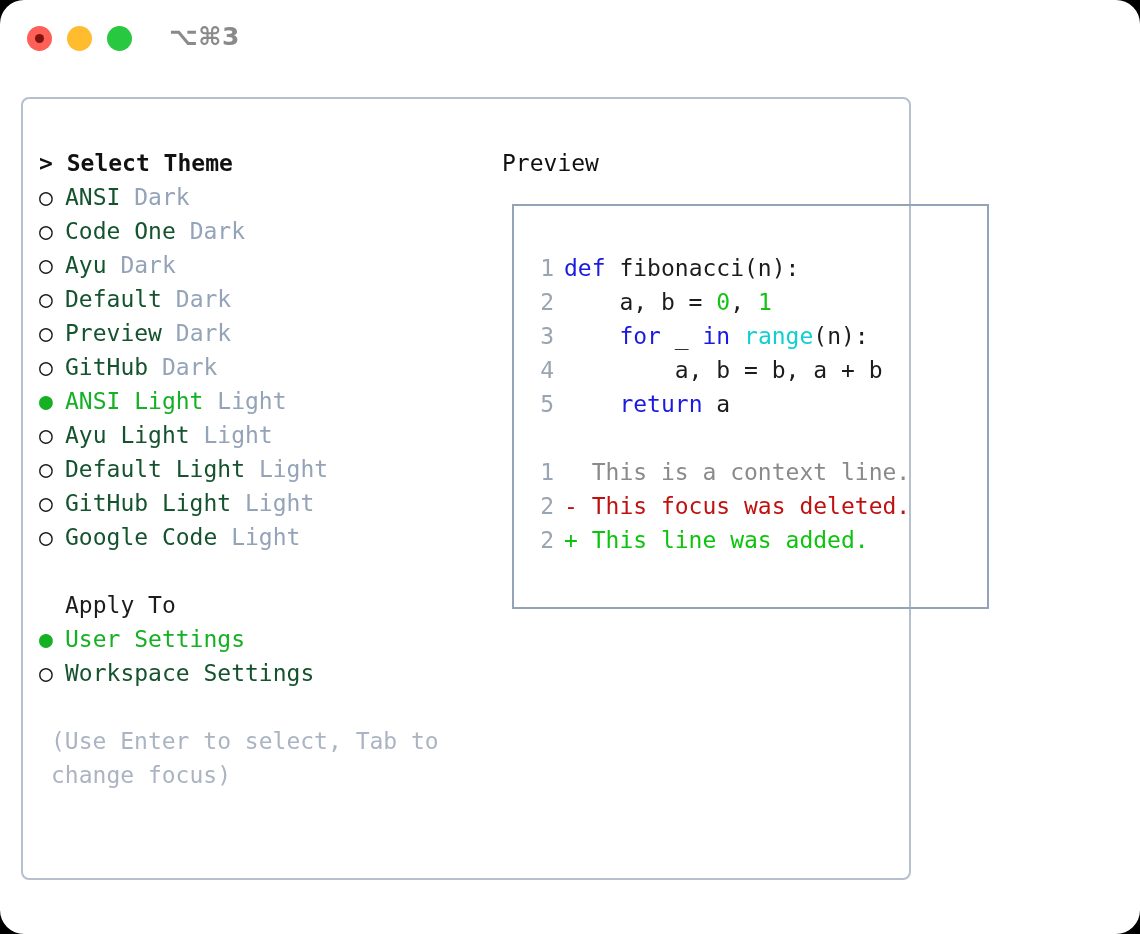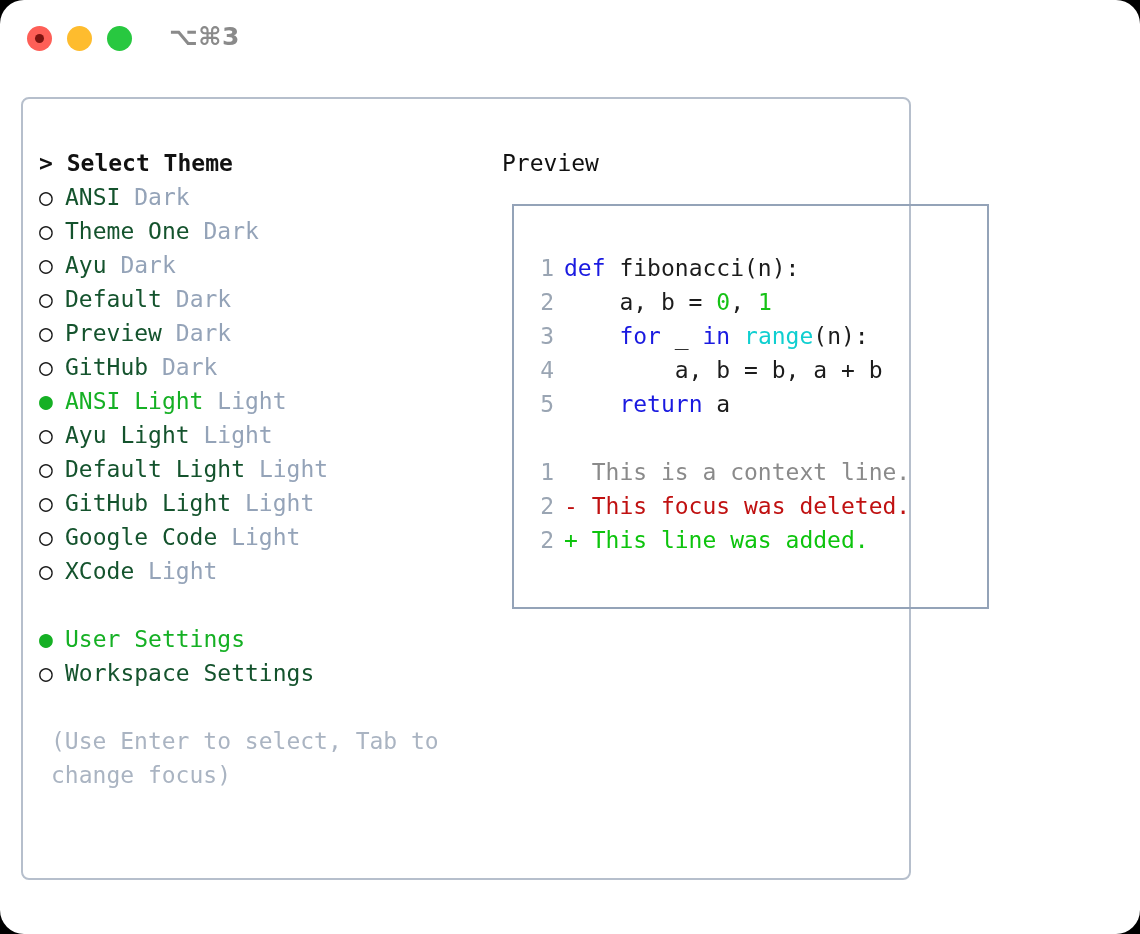--- a/index.html
+++ b/index.html
@@ -175,33 +175,33 @@
     <div class="traffic" id="tl-max"></div>
     <div id="shortcut">⌥⌘3</div>
   </div>
 
   <div id="panel">
 
     <div id="left-col">
       <div class="line section-head">&gt; Select Theme</div>
       <div id="theme-list">
           <div class="line"><span class="marker">○</span><span class="name">ANSI </span><span class="variant">Dark</span></div>
-          <div class="line"><span class="marker">○</span><span class="name">Theme One </span><span class="variant">Dark</span></div>
+          <div class="line"><span class="marker">○</span><span class="name">Code One </span><span class="variant">Dark</span></div>
           <div class="line"><span class="marker">○</span><span class="name">Ayu </span><span class="variant">Dark</span></div>
           <div class="line"><span class="marker">○</span><span class="name">Default </span><span class="variant">Dark</span></div>
           <div class="line"><span class="marker">○</span><span class="name">Preview </span><span class="variant">Dark</span></div>
           <div class="line"><span class="marker">○</span><span class="name">GitHub </span><span class="variant">Dark</span></div>
           <div class="line"><span class="marker sel">●</span><span class="name sel">ANSI Light </span><span class="variant">Light</span></div>
           <div class="line"><span class="marker">○</span><span class="name">Ayu Light </span><span class="variant">Light</span></div>
           <div class="line"><span class="marker">○</span><span class="name">Default Light </span><span class="variant">Light</span></div>
           <div class="line"><span class="marker">○</span><span class="name">GitHub Light </span><span class="variant">Light</span></div>
           <div class="line"><span class="marker">○</span><span class="name">Google Code </span><span class="variant">Light</span></div>
-          <div class="line"><span class="marker">○</span><span class="name">XCode </span><span class="variant">Light</span></div>
         </div>
       <div class="spacer"></div>
+      <div class="line" id="apply-head">Apply To</div>
       <div id="apply-list">
           <div class="line"><span class="marker sel">●</span><span class="name sel">User Settings</span></div>
           <div class="line"><span class="marker">○</span><span class="name">Workspace Settings</span></div>
         </div>
       <div class="spacer"></div>
       <div class="hint">(Use Enter to select, Tab to change focus)</div>
     </div>
 
     <div id="right-col">
       <div id="preview-title">Preview</div>

